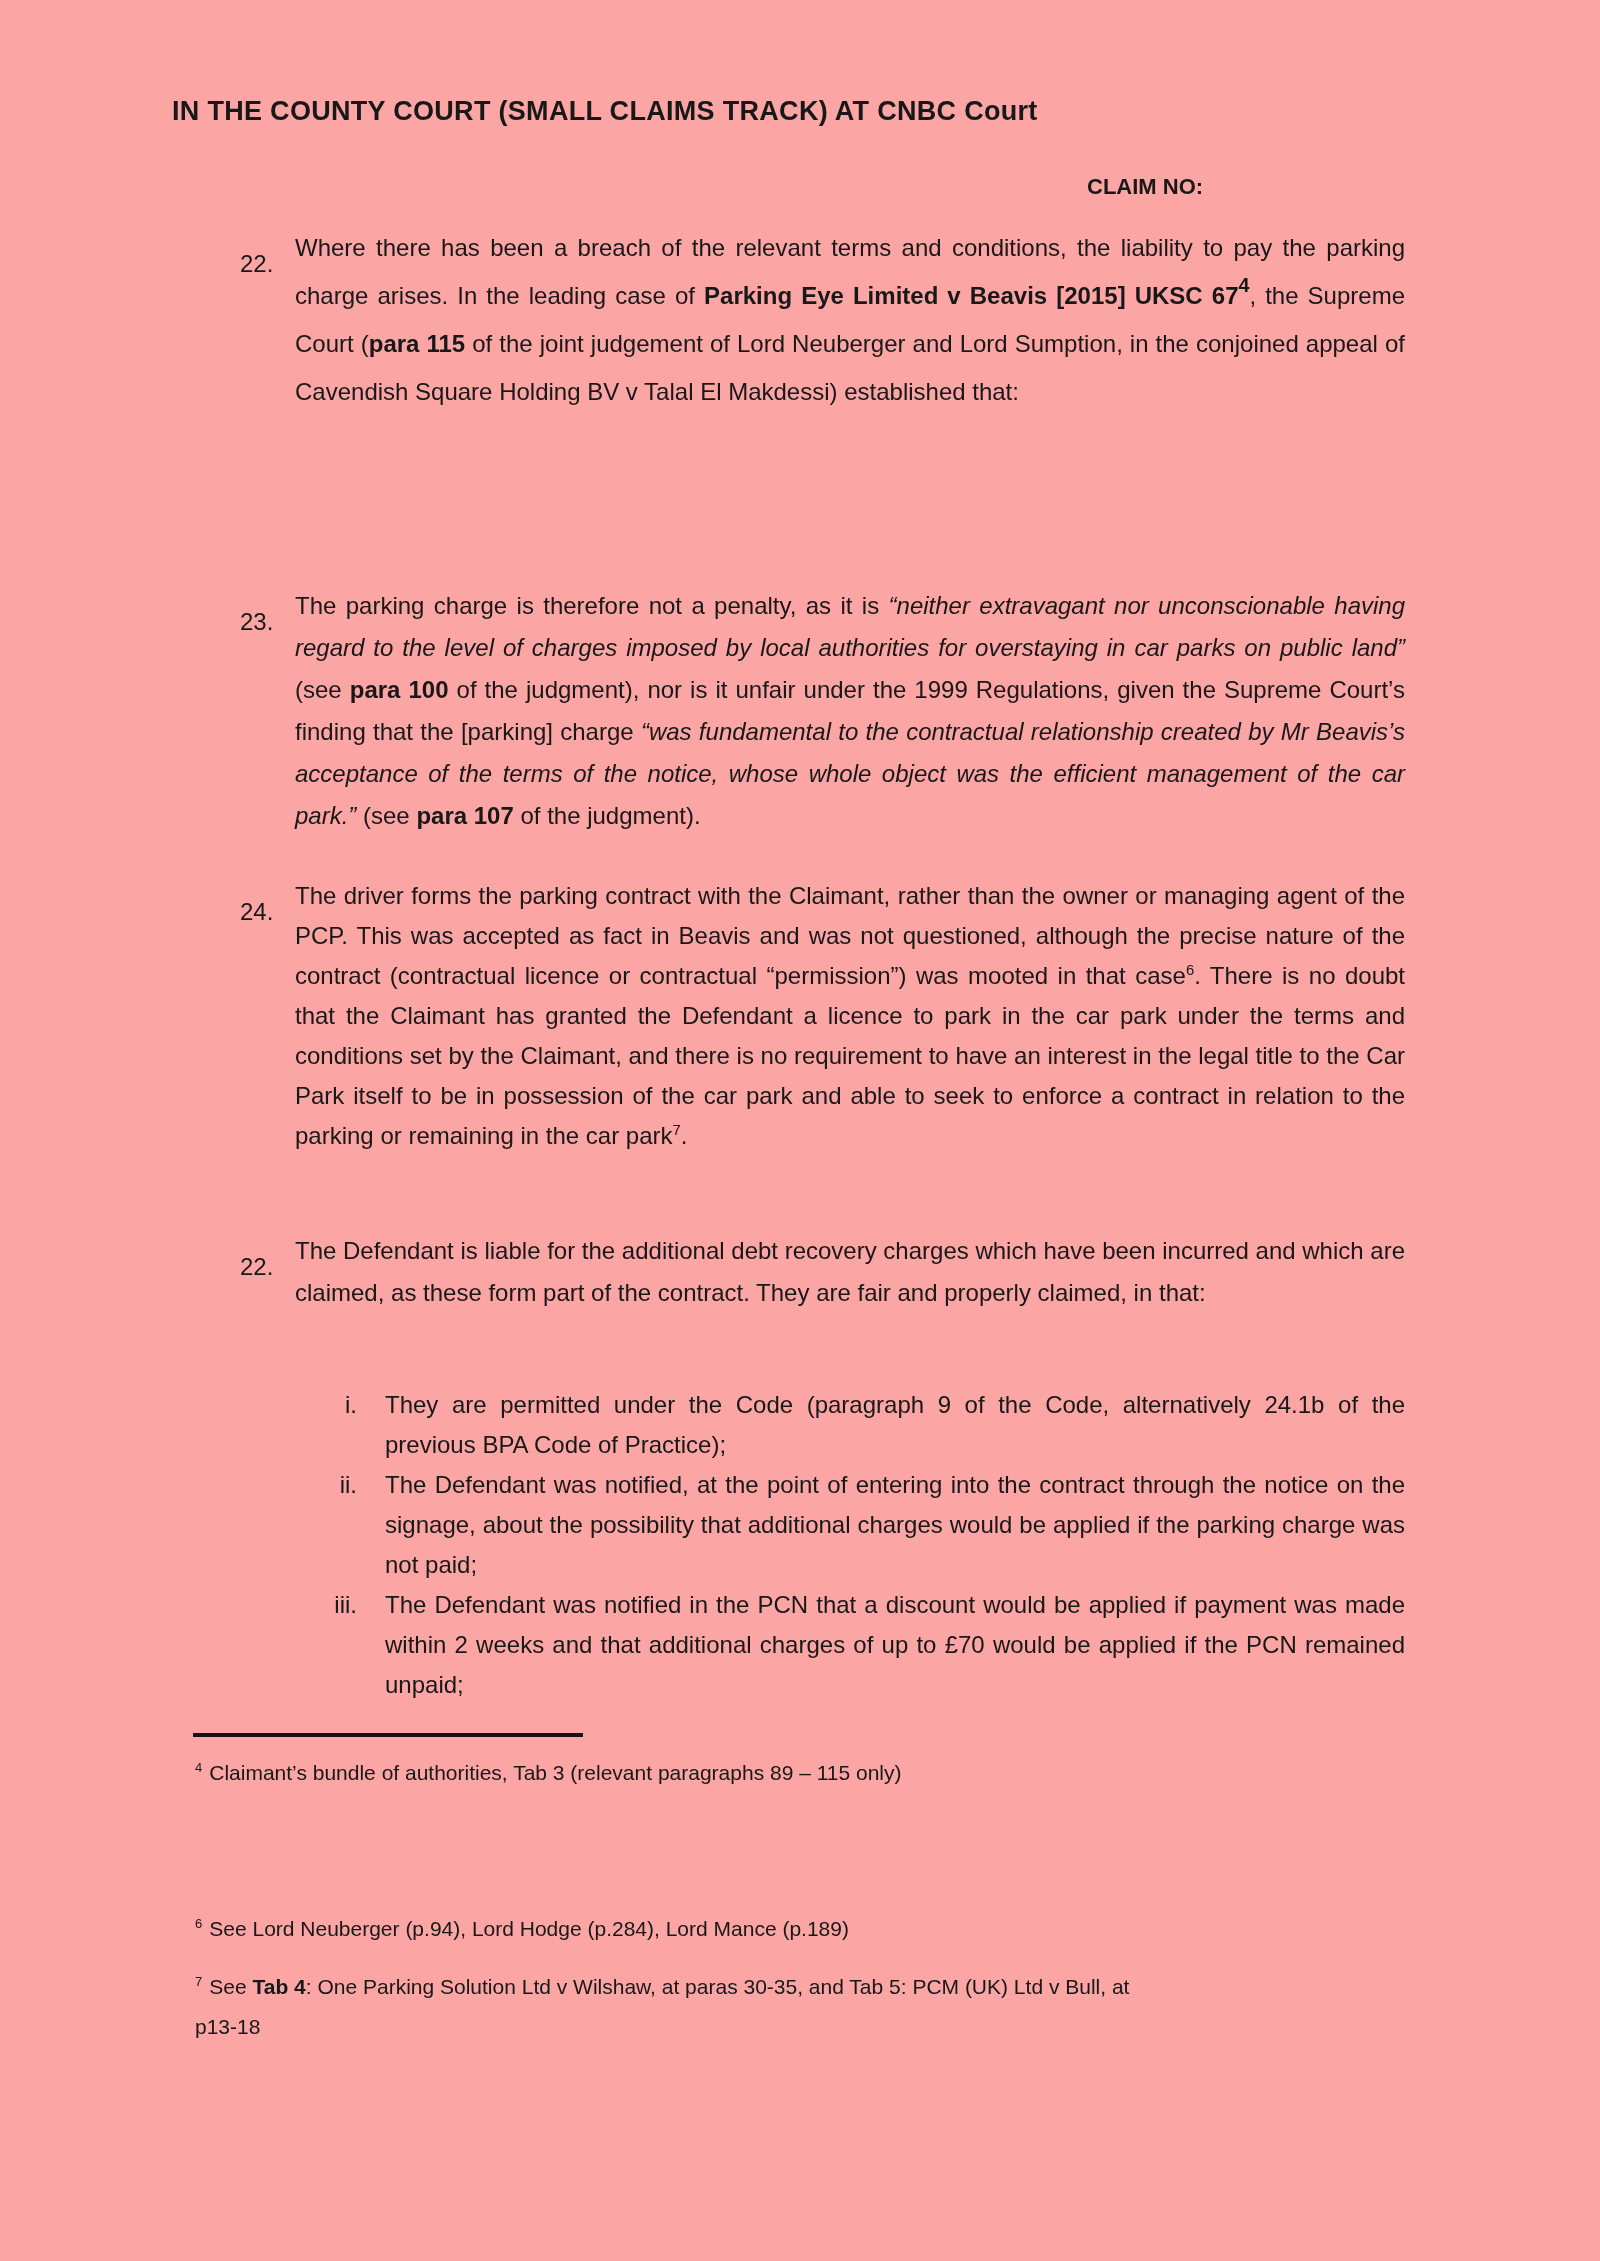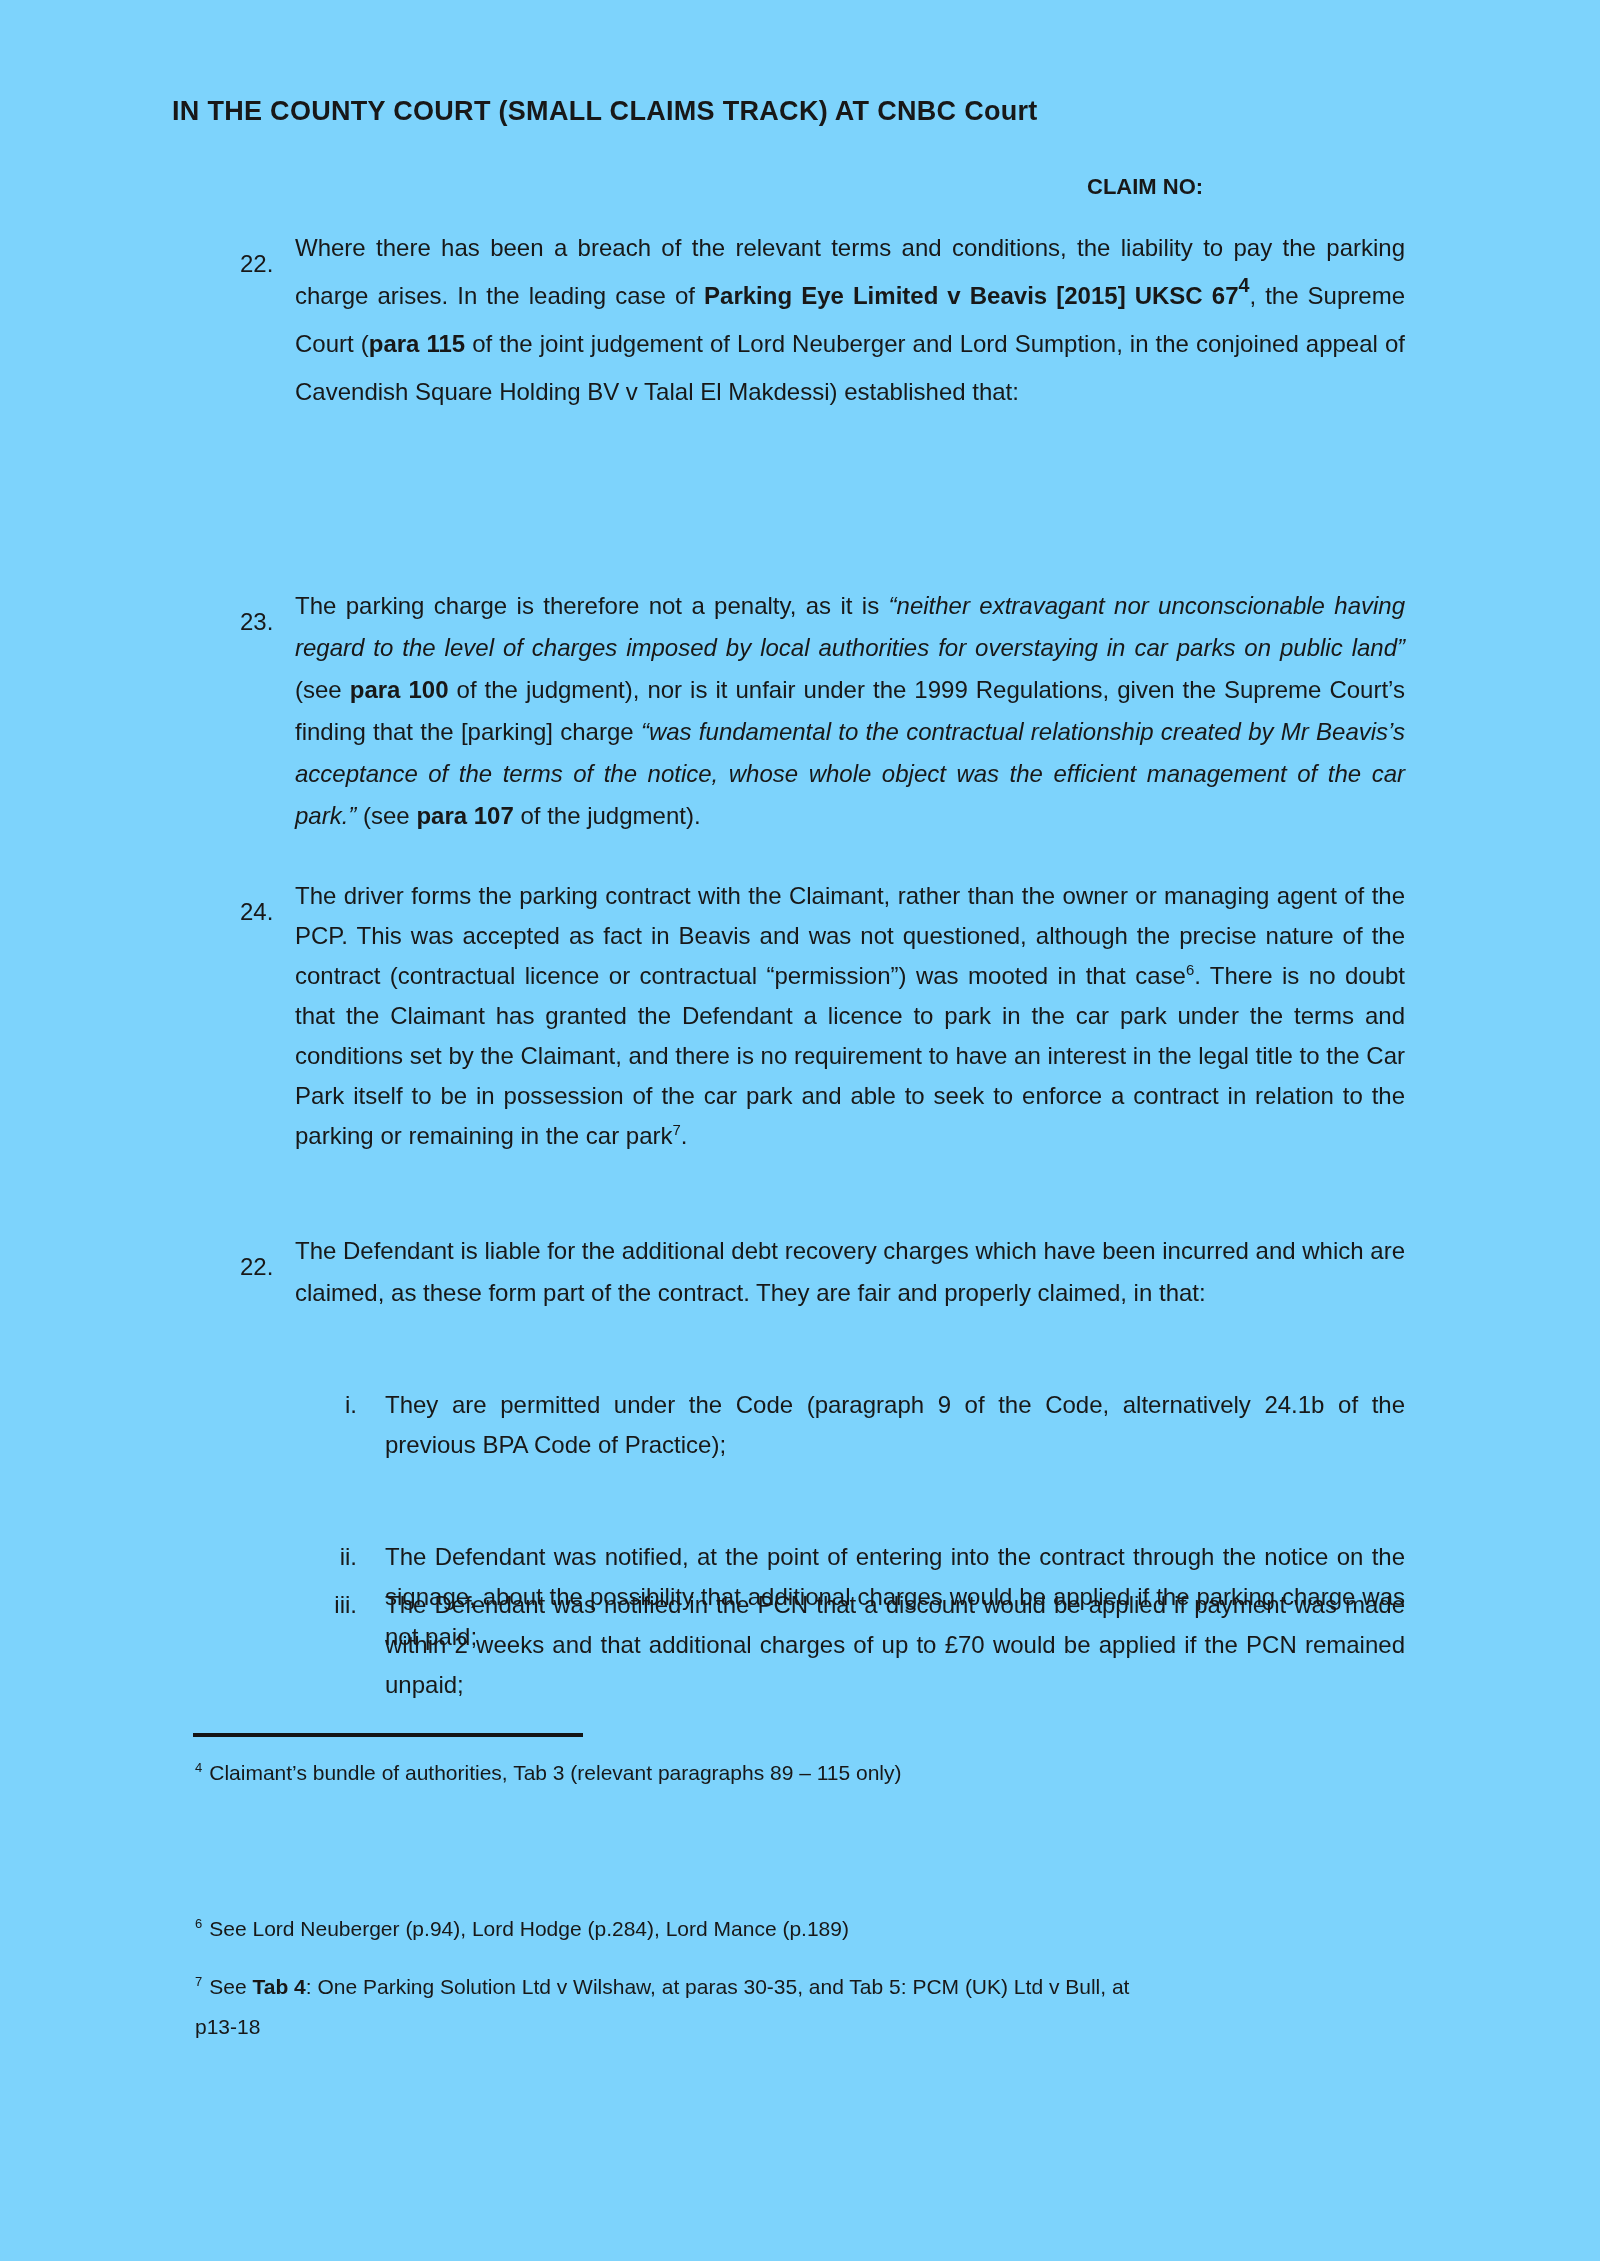--- a/index.html
+++ b/index.html
@@ -1,20 +1,20 @@
 <!DOCTYPE html>
 <html><head>
 <meta charset="utf-8">
 <style>
   html, body { margin:0; padding:0; background:#e9e9e9; }
   .page {
     position:relative;
     width:1600px; height:2261px;
     margin:0 auto;
-    background:#7dd3fc;
+    background:#fca5a5;
     font-family:"Liberation Sans","DejaVu Sans",sans-serif;
     color:#181818;
     overflow:hidden;
   }
   .doc-header {
     position:absolute; left:172px; top:96px;
     font-size:27px; font-weight:bold; letter-spacing:0.3px;
     white-space:nowrap;
   }
   .claim-no {
@@ -33,21 +33,21 @@
   .quote-block {
     position:absolute; left:388px; top:443px; width:1017px;
     font-size:24px; font-style:italic; line-height:39px;
     text-align:justify;
   }
   .list-item {
     position:absolute; left:385px; width:1020px;
     font-size:24px; line-height:40px; text-align:justify;
   }
   .li-1 { top:1385px; }
-  .li-2 { top:1537px; }
+  .li-2 { top:1465px; }
   .li-3 { top:1585px; }
   .list-item .marker {
     position:absolute; left:-80px; top:0; width:52px; text-align:right;
   }
   .fn-rule {
     position:absolute; left:193px; top:1733px;
     width:390px; height:4px; background:#141414;
   }
   .footnote {
     position:absolute; left:195px; width:1212px;

